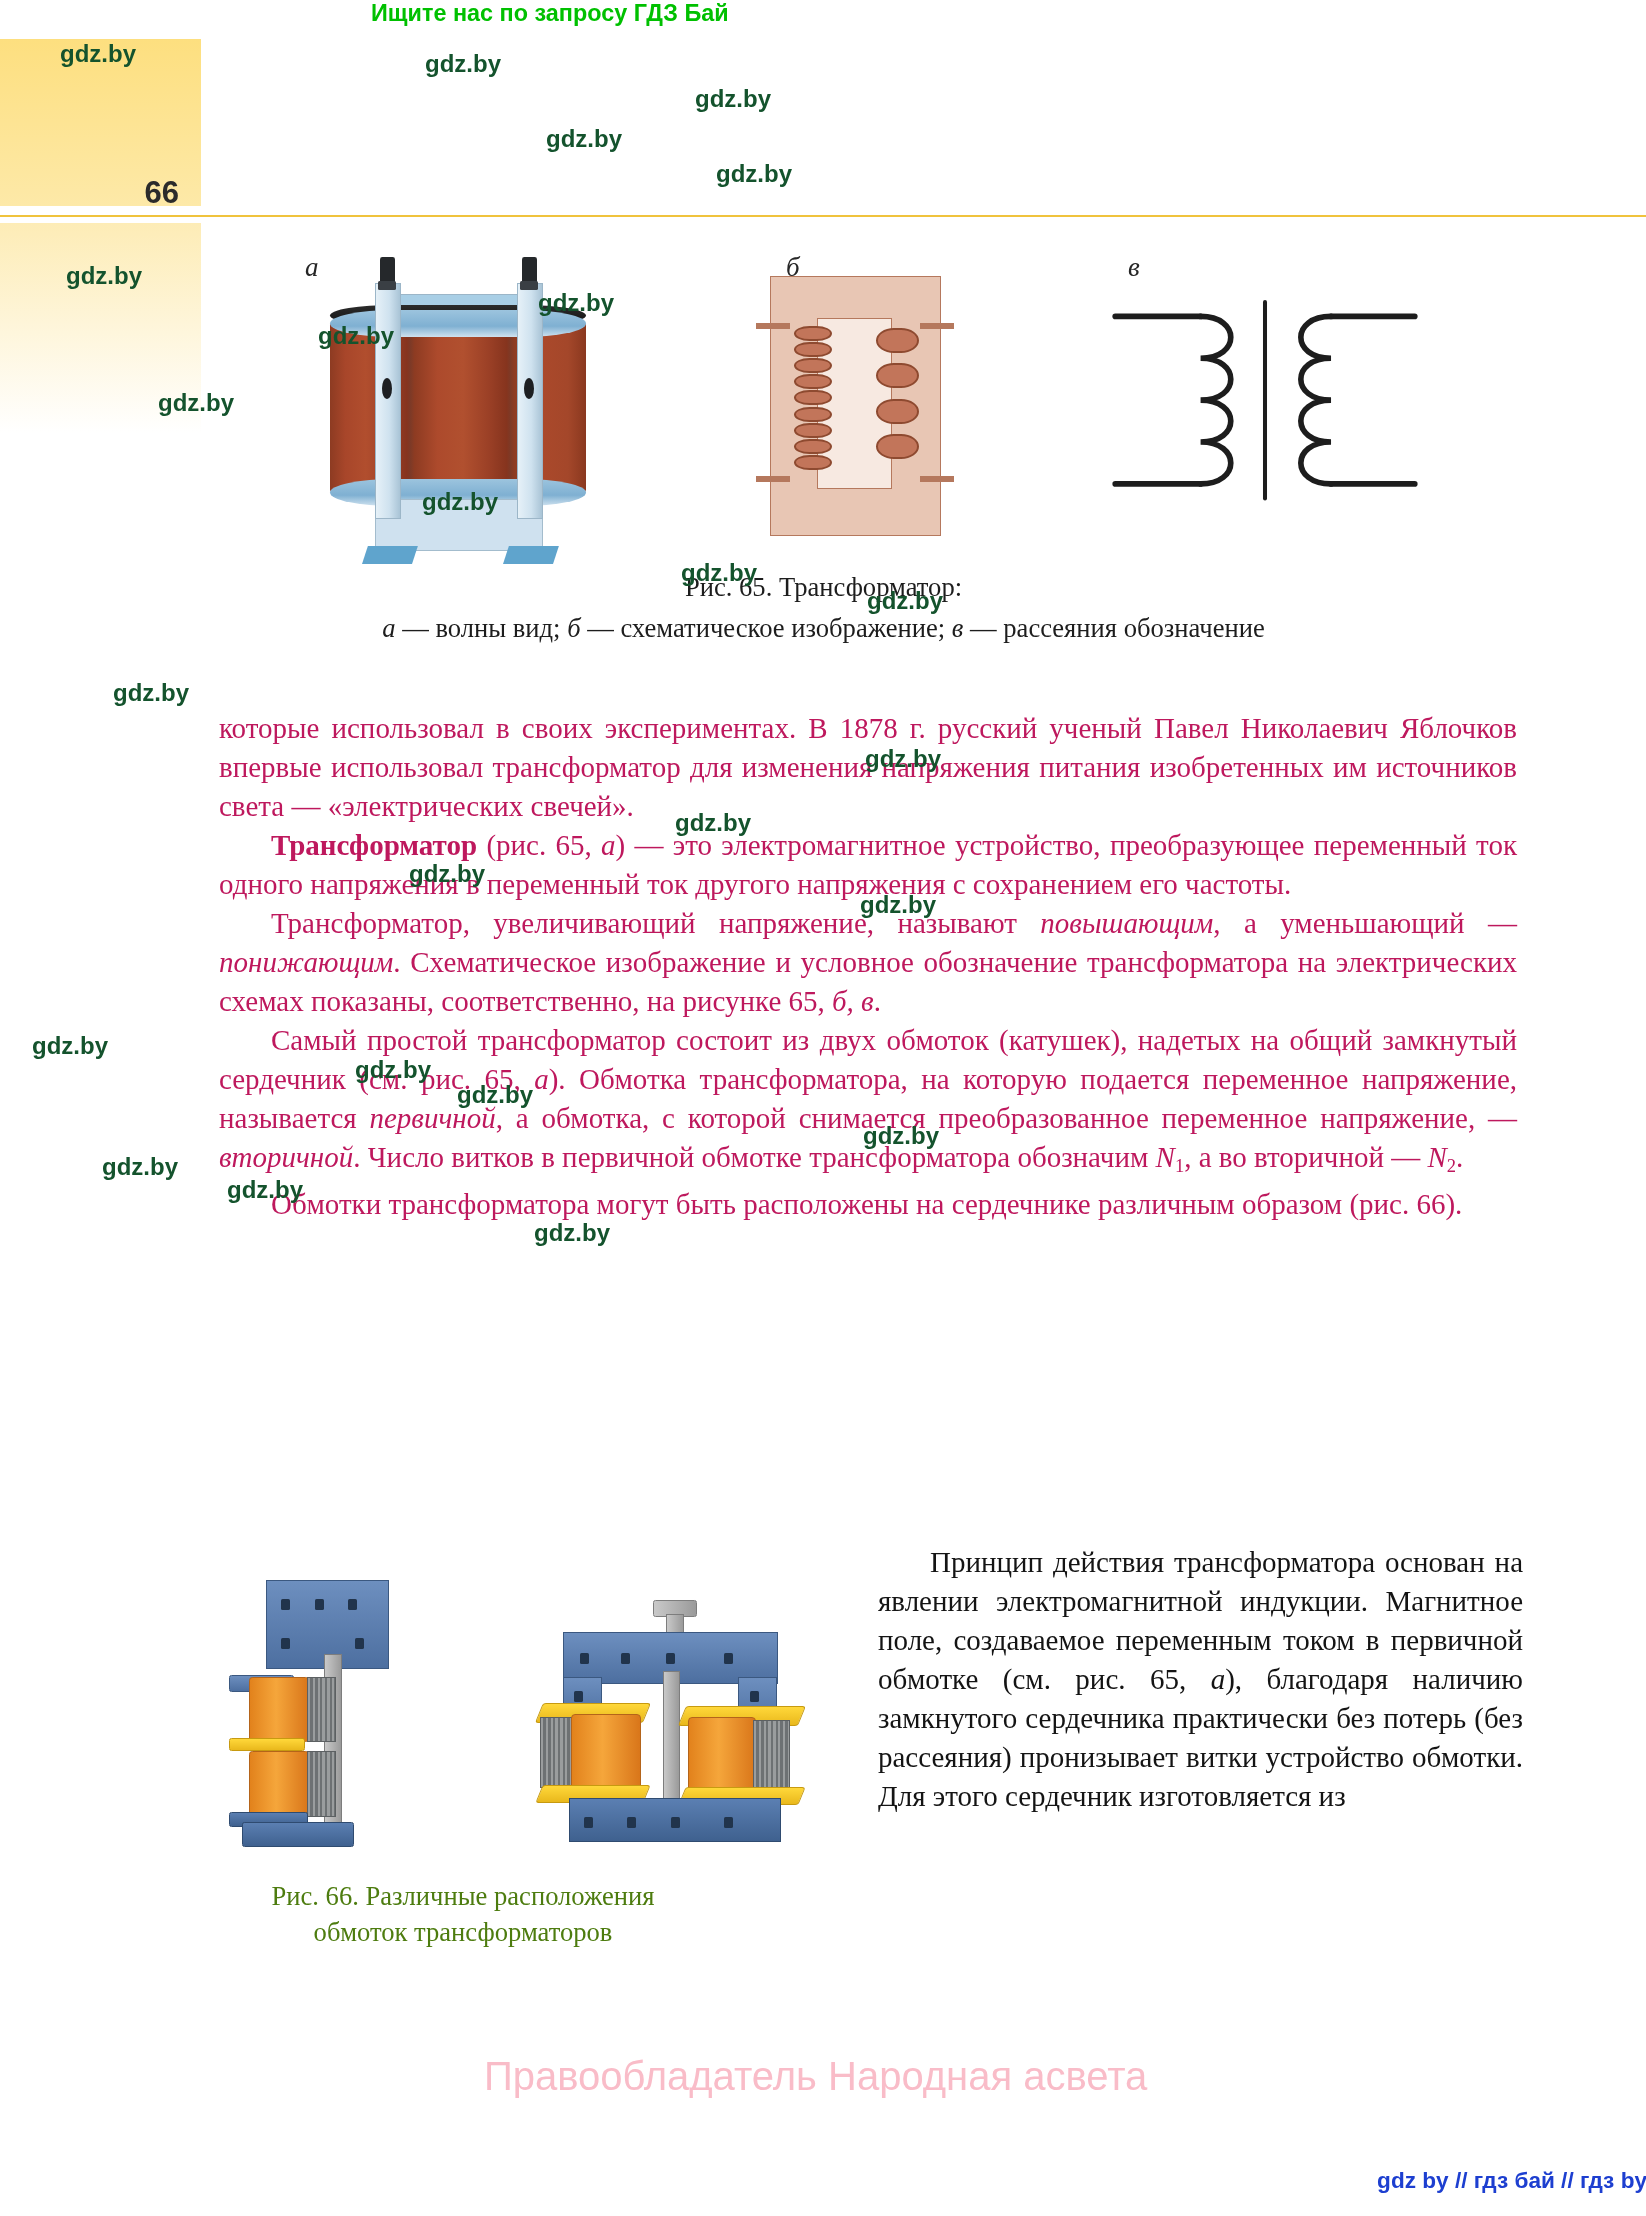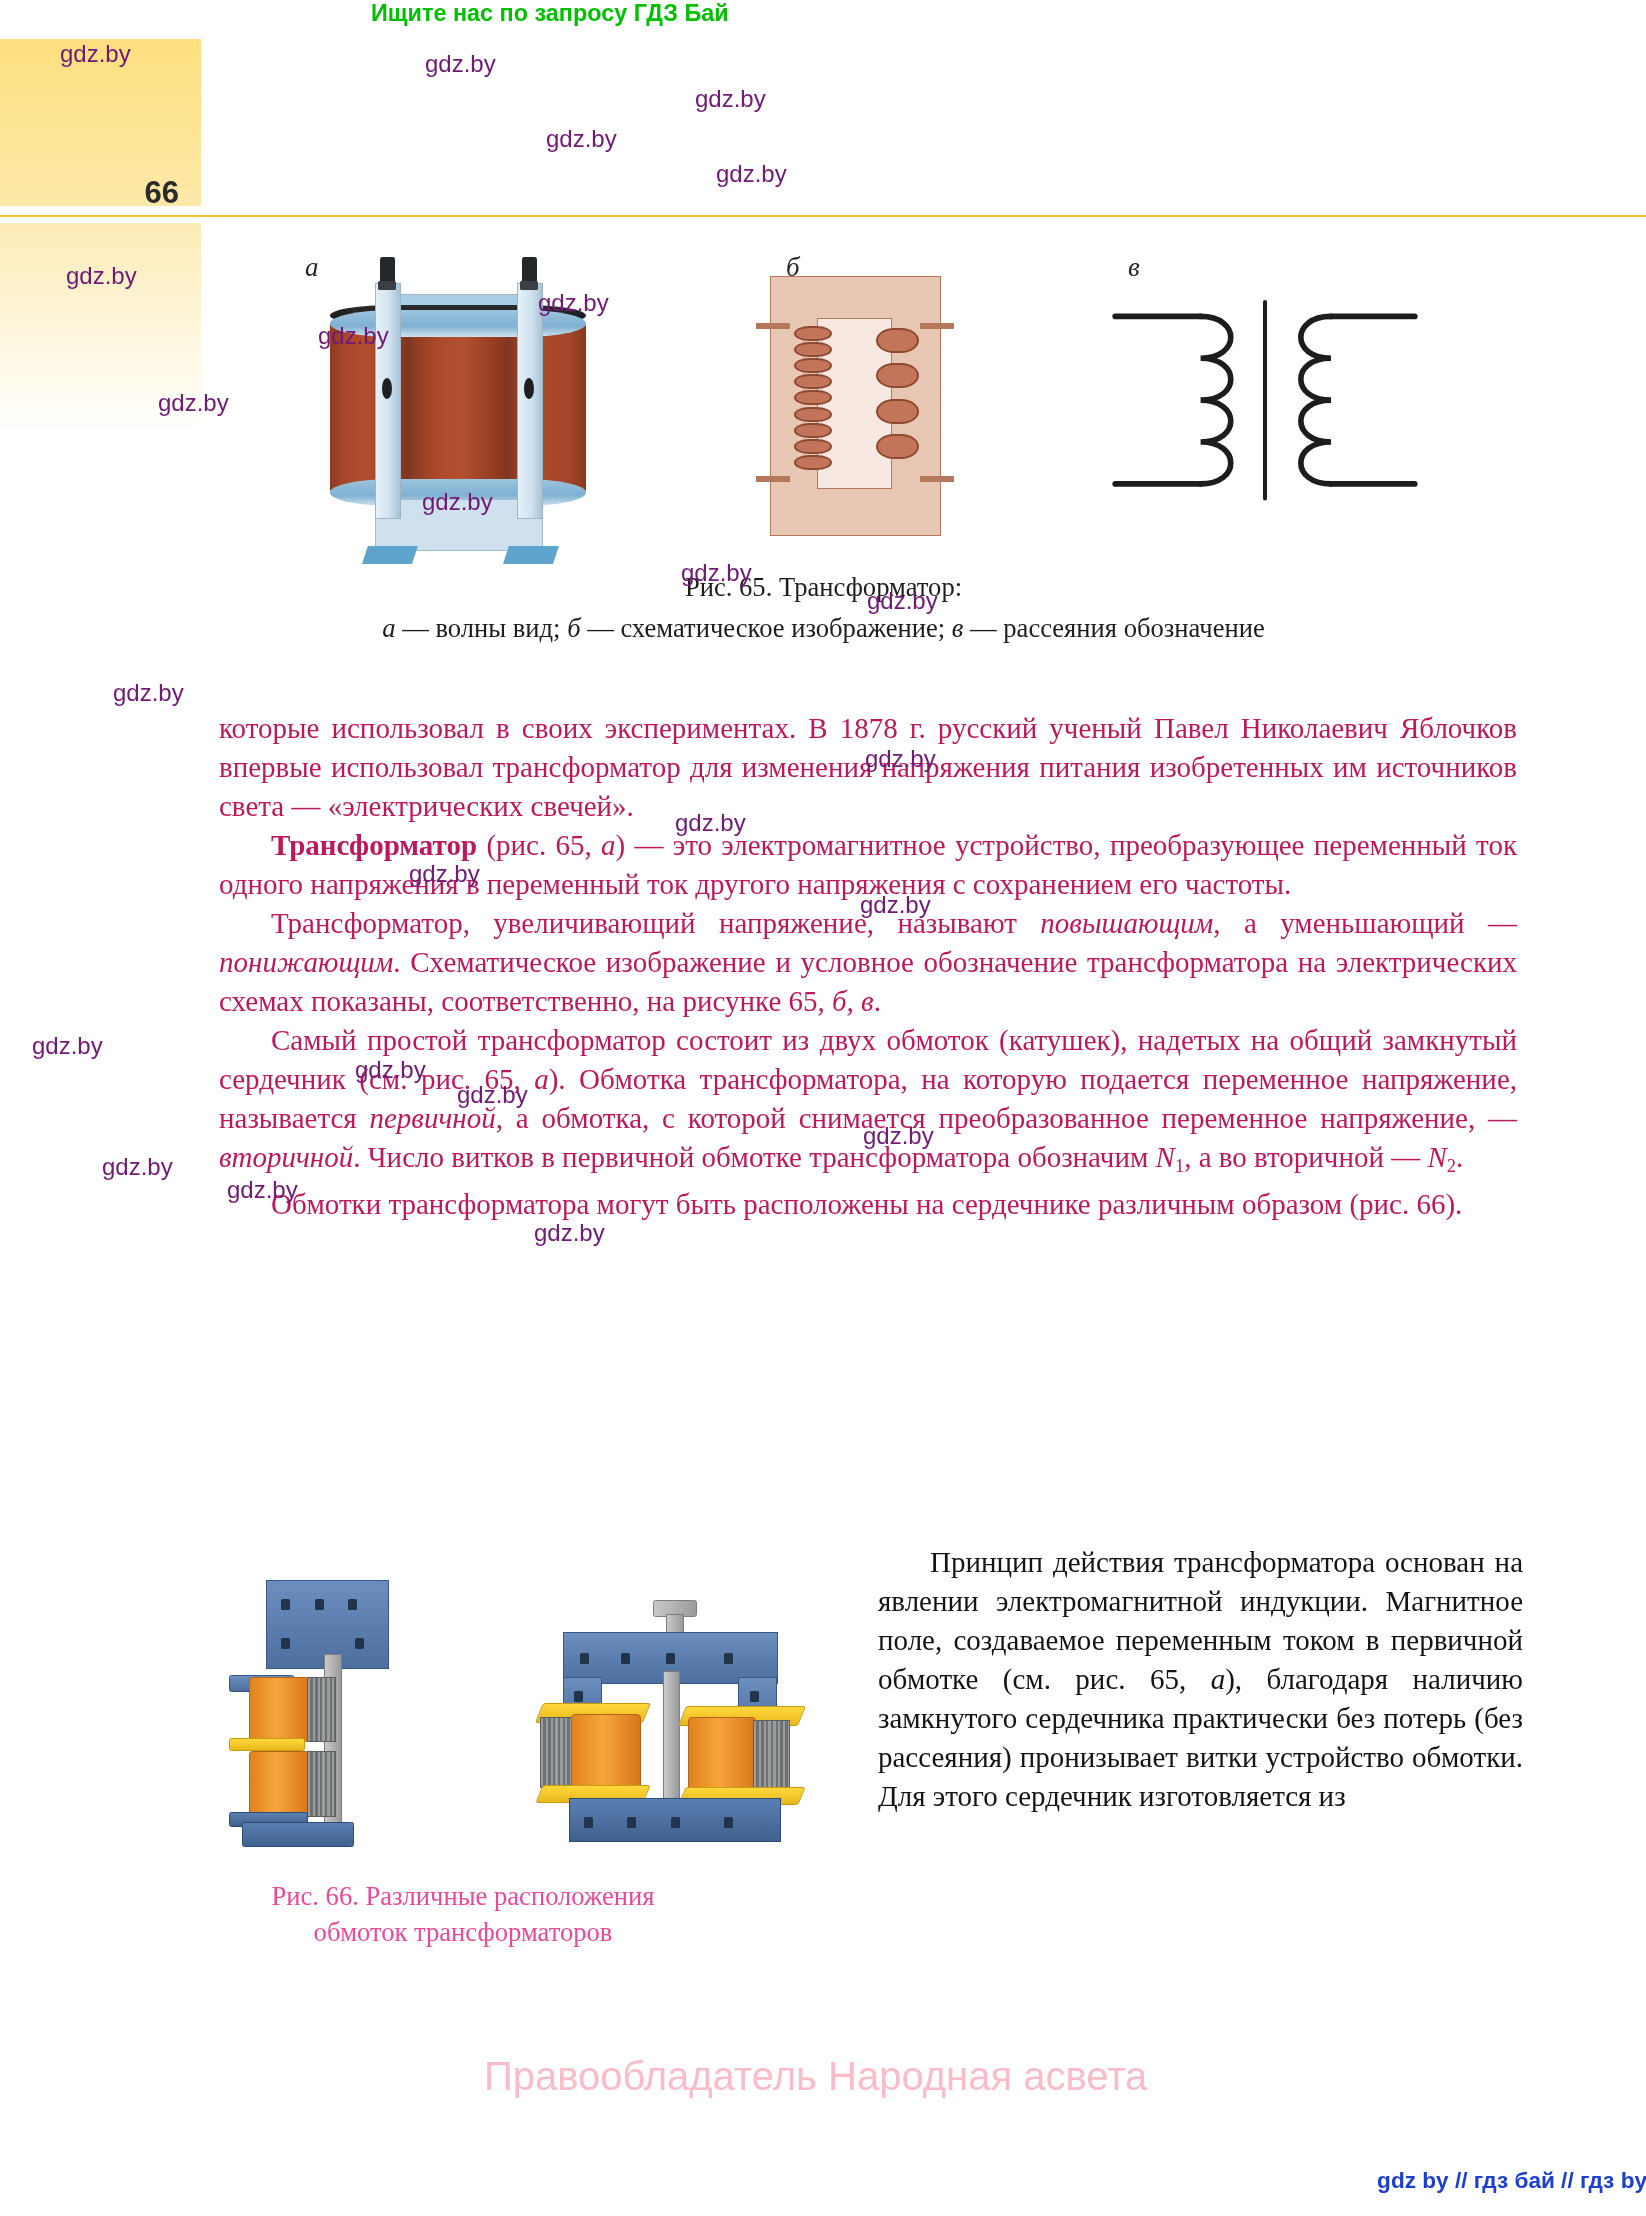--- a/index.html
+++ b/index.html
@@ -9,23 +9,23 @@
     background:#ffffff;
     font-family:"Liberation Serif","DejaVu Serif",serif;
     overflow:hidden;
   }
   .page{position:absolute; inset:0;border-radius:20px;}
 
   
   .wm{
     position:absolute;
     font-family:"Liberation Sans","DejaVu Sans",sans-serif;
-    color:#701a75;
+    color:#14532d;
     white-space:nowrap;
-    font-weight:400;
+    font-weight:700;
     pointer-events:none;
   }
   .wm-green{
     position:absolute;
     font-family:"Liberation Sans","DejaVu Sans",sans-serif;
     color:#00c000; font-weight:700; white-space:nowrap;
   }
 
   
   .tab-top{
@@ -182,21 +182,21 @@
   .blue{background:linear-gradient(180deg,#6d8fbf,#4d6fa0); border:0.8px solid #3b5880;}
   .blue2{background:linear-gradient(180deg,#5b7fb2,#3f618f); border:0.8px solid #2f4b70;}
   .yellowp{background:linear-gradient(180deg,#ffd83a,#e9b81c); border:0.8px solid #c79a10;}
   .orangec{background:linear-gradient(90deg,#e2821c,#f5a63b 45%,#d9761a); border:0.8px solid #b4641a;}
   .graylam{background:repeating-linear-gradient(90deg,#9a9d9e 0 2.4px,#6d7173 2.4px 4.8px); border:0.8px solid #5c6062;}
   .steel{background:linear-gradient(90deg,#c9c9c9,#9a9a9a); border:0.8px solid #7d7d7d;}
   .hole{position:absolute; width:8.9px; height:10.5px; background:#21344c; border-radius:1.6px;}
 
   .cap66{
     position:absolute; left:185px; top:1878px; width:556px;
-    text-align:center; font-size:26.6px; line-height:36px; color:#ec4899;
+    text-align:center; font-size:26.6px; line-height:36px; color:#4d7c0f;
   }
 
   
   .rightcol{
     position:absolute; left:878px; top:1543px; width:645px;
     font-size:29px; line-height:39px; color:#141414;
     text-align:justify;
   }
   .rightcol p{margin:0;}
   .rightcol .ind{text-indent:52px;}

